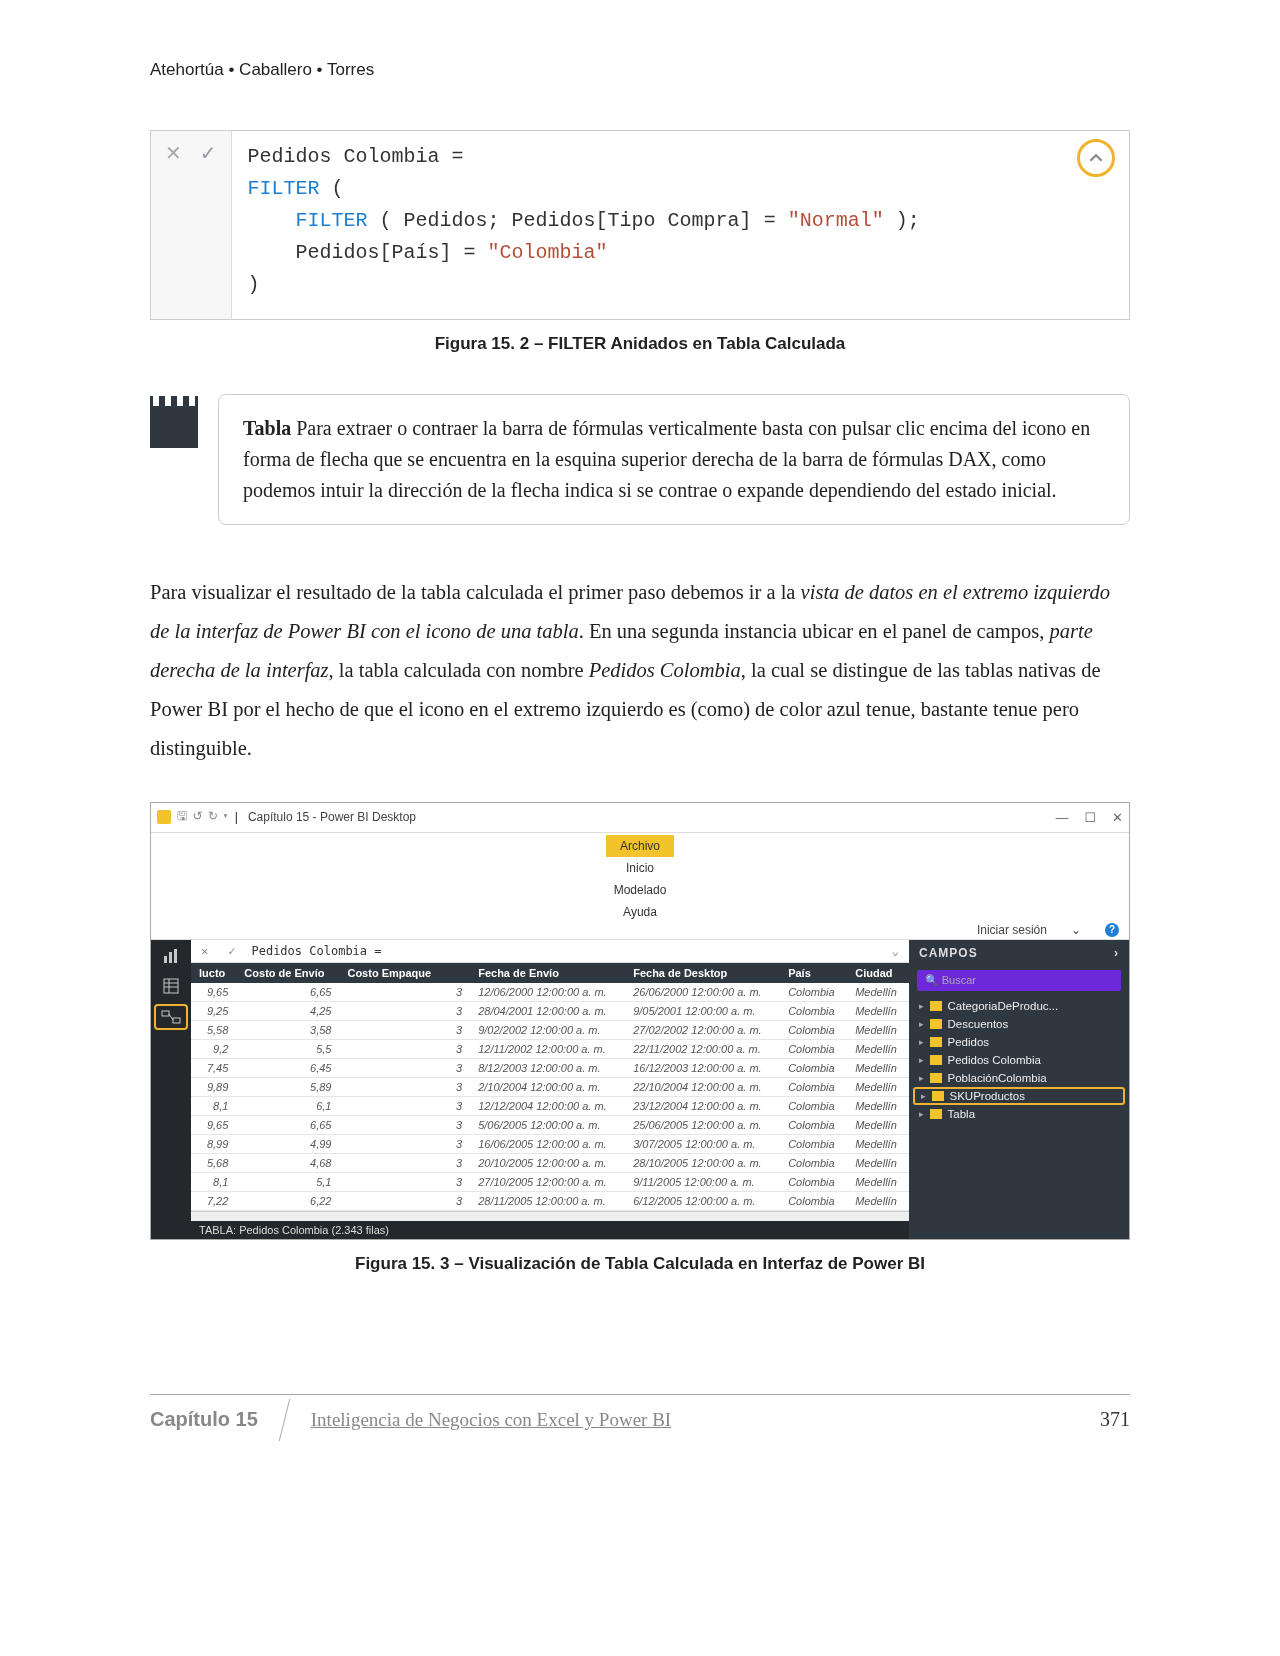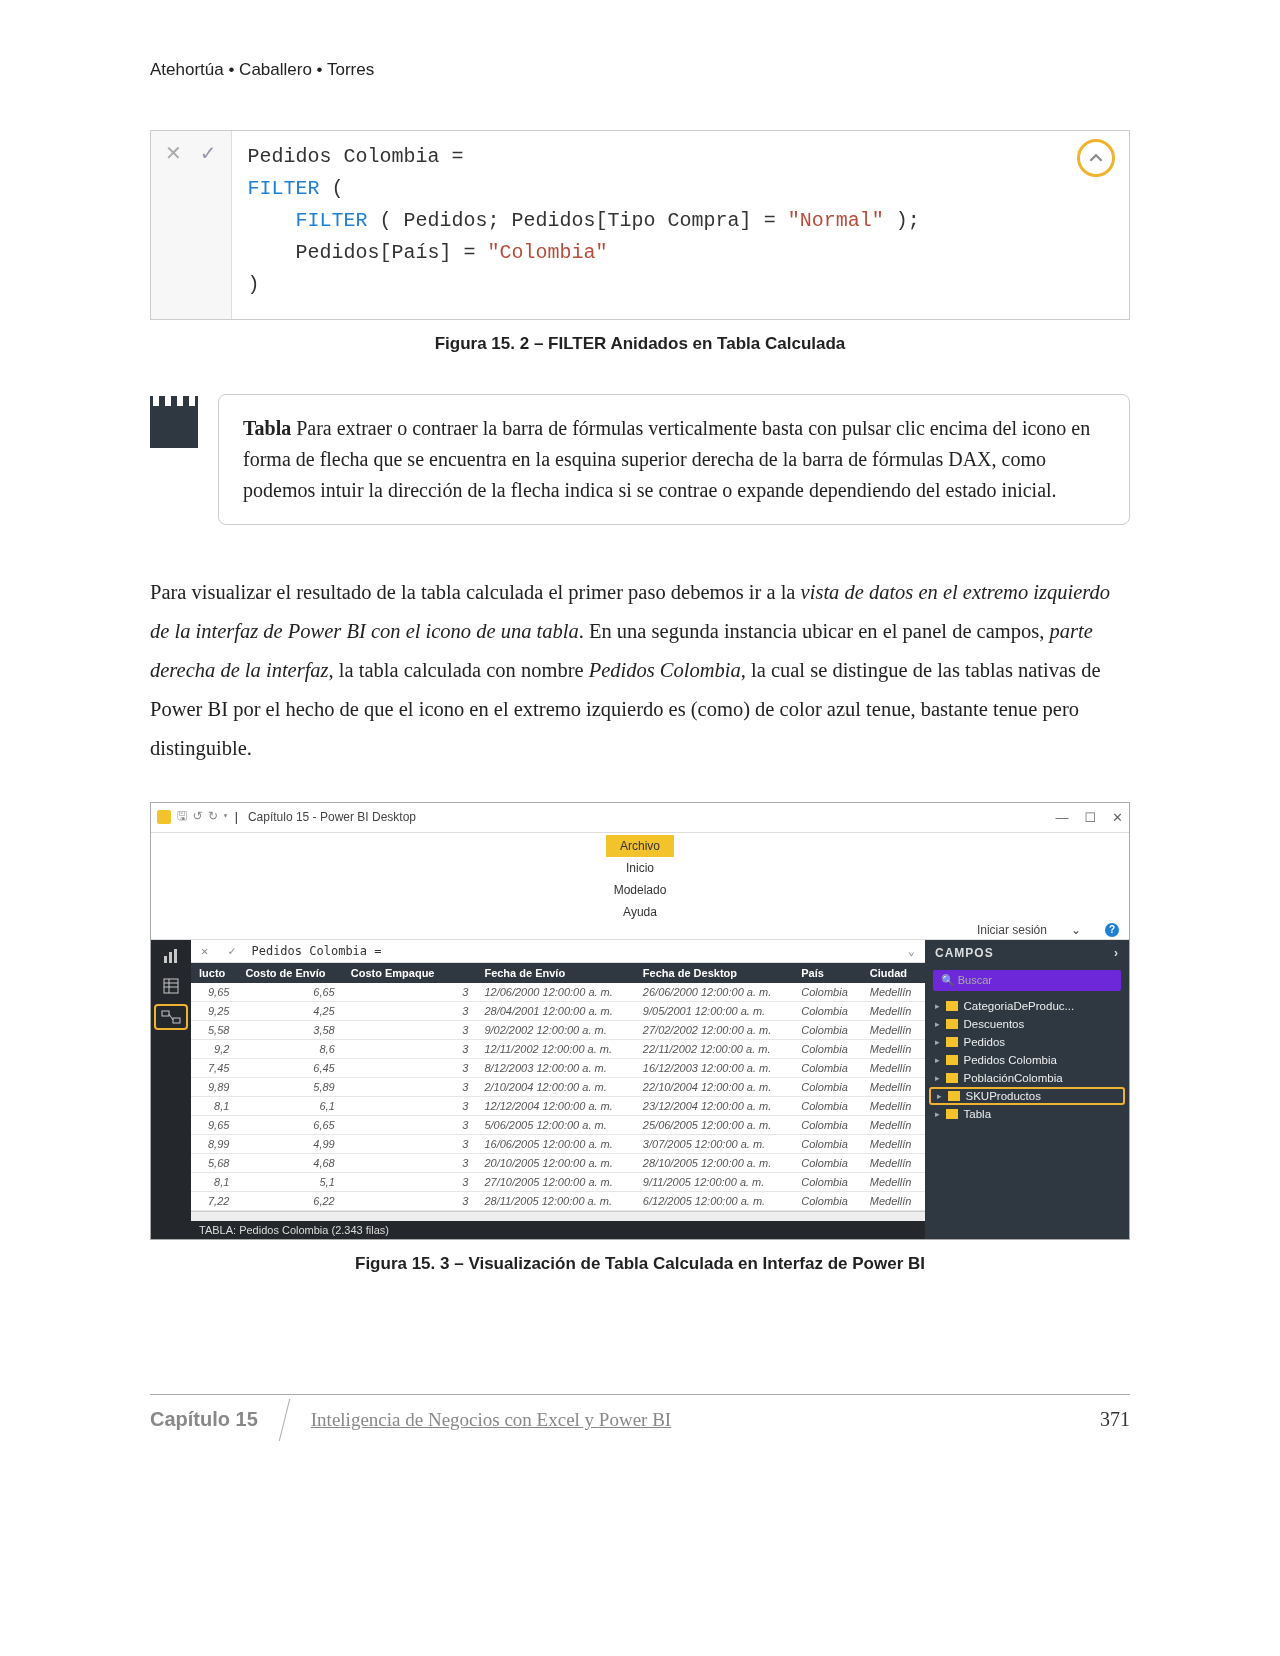--- a/index.html
+++ b/index.html
@@ -250,21 +250,21 @@
   .pbi-scroll {
     height: 10px; background: #eee; border-top: 1px solid #ccc;
   }
   .pbi-status {
     background: #24272b; color: #ddd;
     font-size: 11px;
     padding: 3px 8px;
   }
 
   .pbi-rightpanel {
-    width: 204px;
+    width: 220px;
     background: #2f3740;
     color: #ddd;
     display: flex;
     flex-direction: column;
   }
   .pbi-rp-head {
     display: flex; justify-content: space-between; align-items: center;
     padding: 6px 10px;
     font-weight: bold;
     letter-spacing: 1px;
@@ -469,21 +469,21 @@
                   <td>3,58</td>
                   <td></td>
                   <td>3</td>
                   <td>9/02/2002 12:00:00 a. m.</td>
                   <td>27/02/2002 12:00:00 a. m.</td>
                   <td>Colombia</td>
                   <td>Medellín</td>
                 </tr>
                 <tr>
                   <td>9,2</td>
-                  <td>8,6</td>
+                  <td>5,5</td>
                   <td></td>
                   <td>3</td>
                   <td>12/11/2002 12:00:00 a. m.</td>
                   <td>22/11/2002 12:00:00 a. m.</td>
                   <td>Colombia</td>
                   <td>Medellín</td>
                 </tr>
                 <tr>
                   <td>7,45</td>
                   <td>6,45</td>

